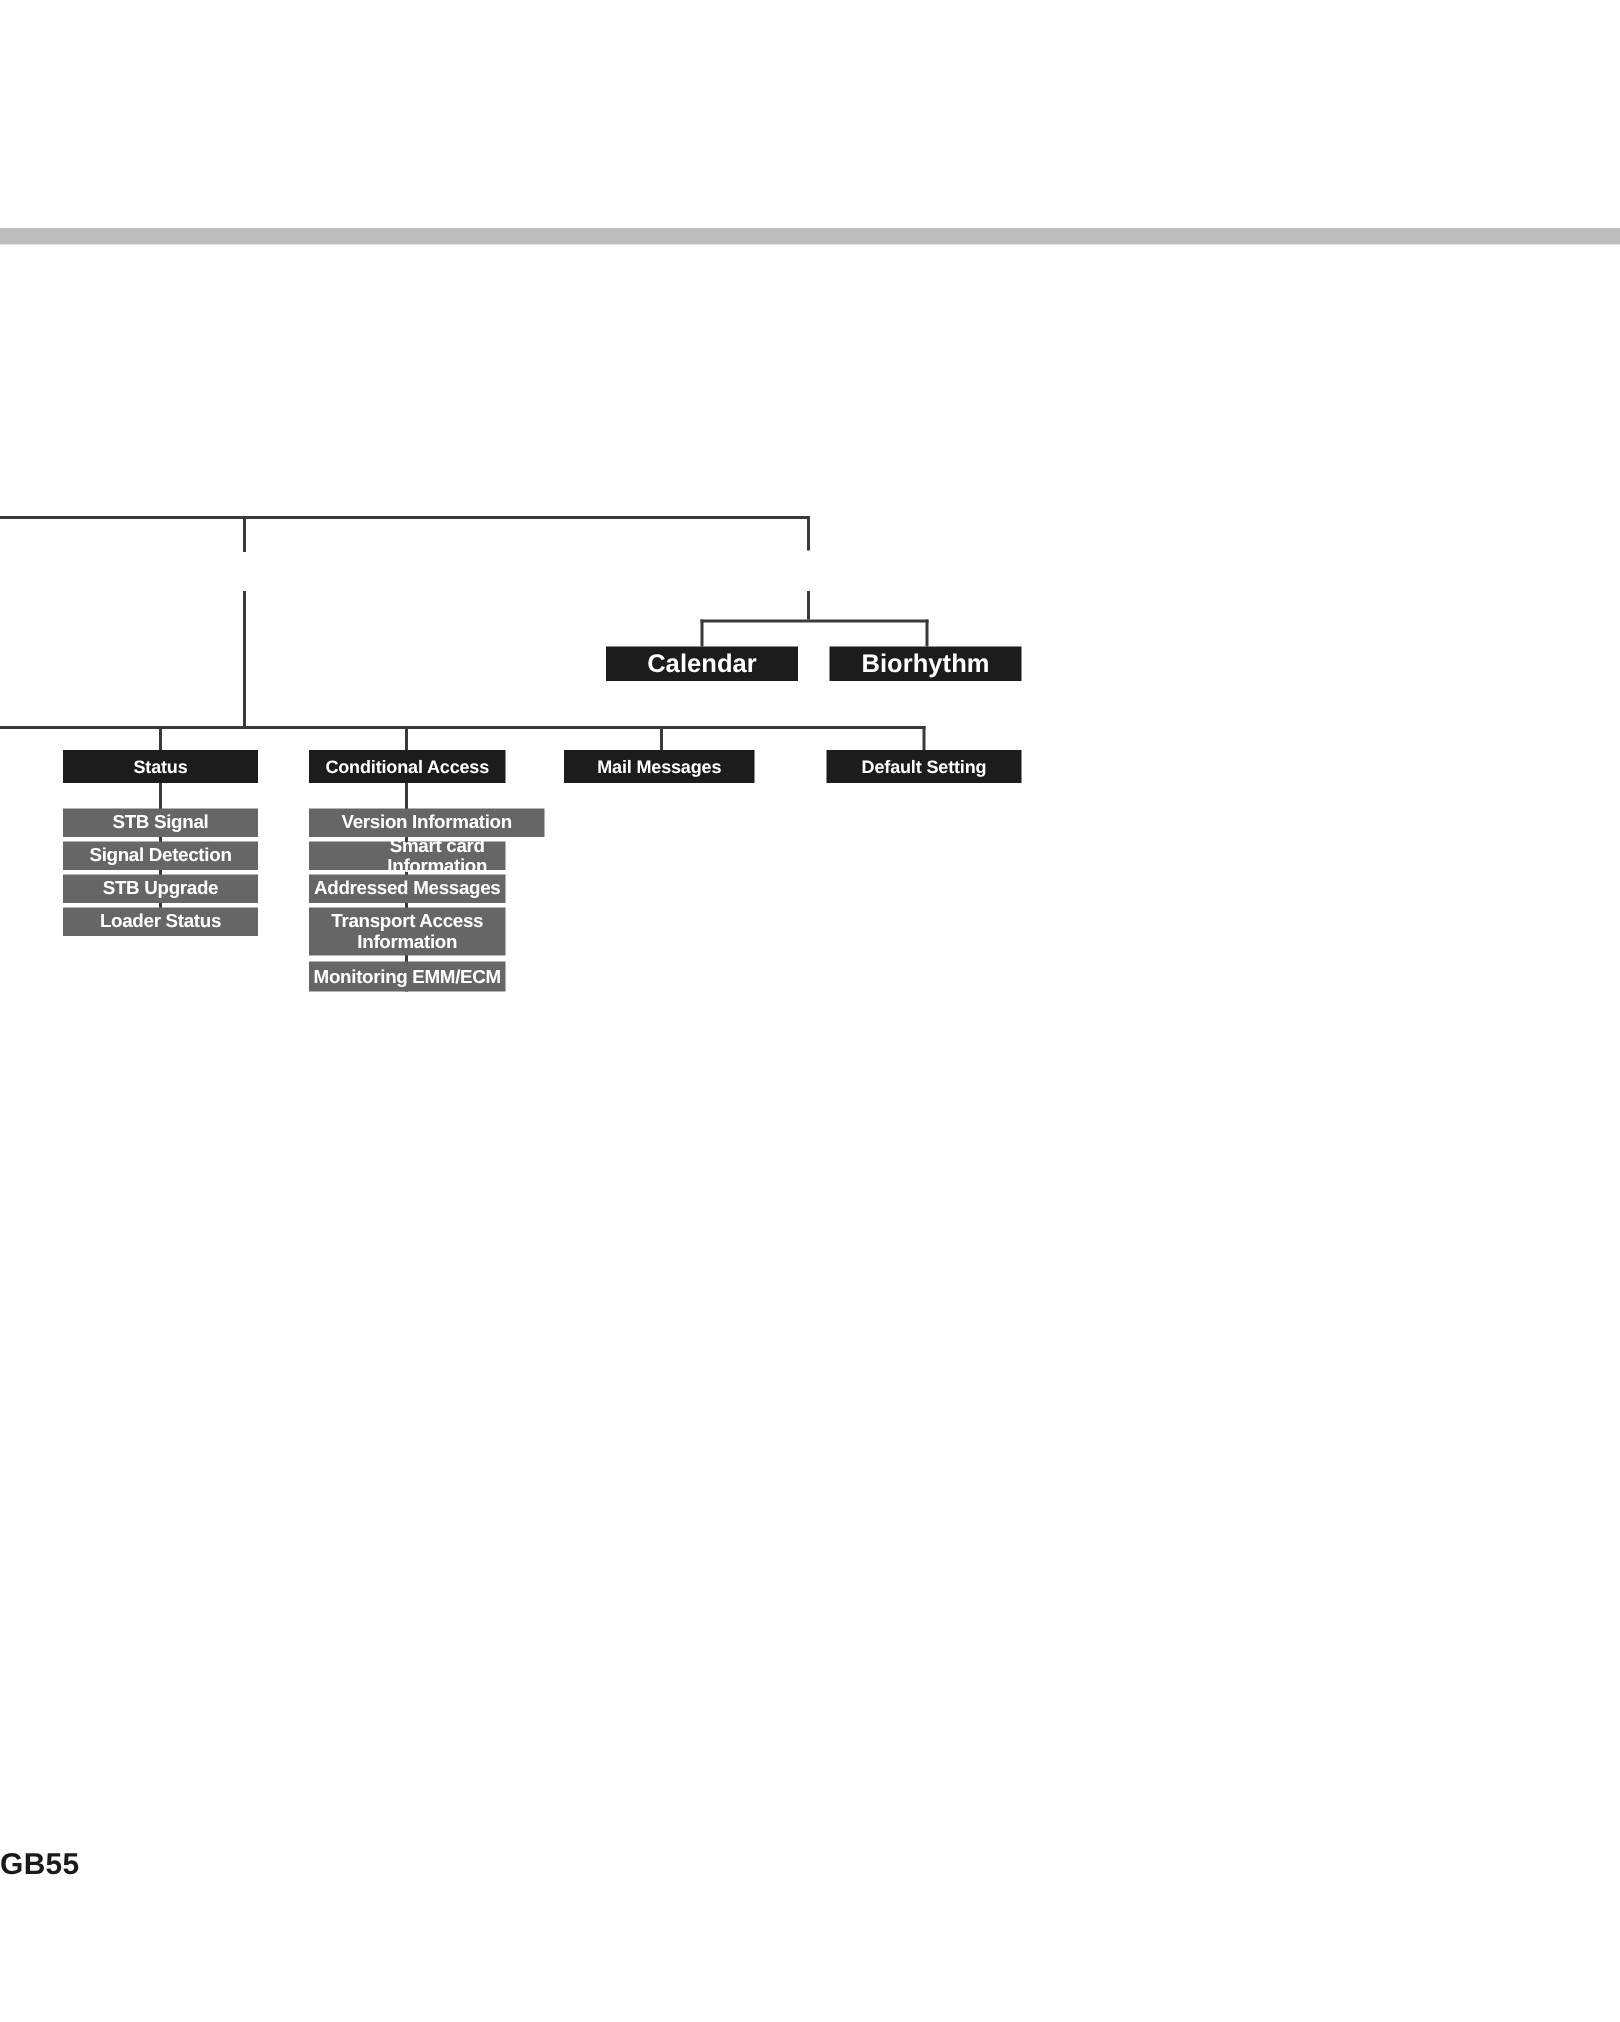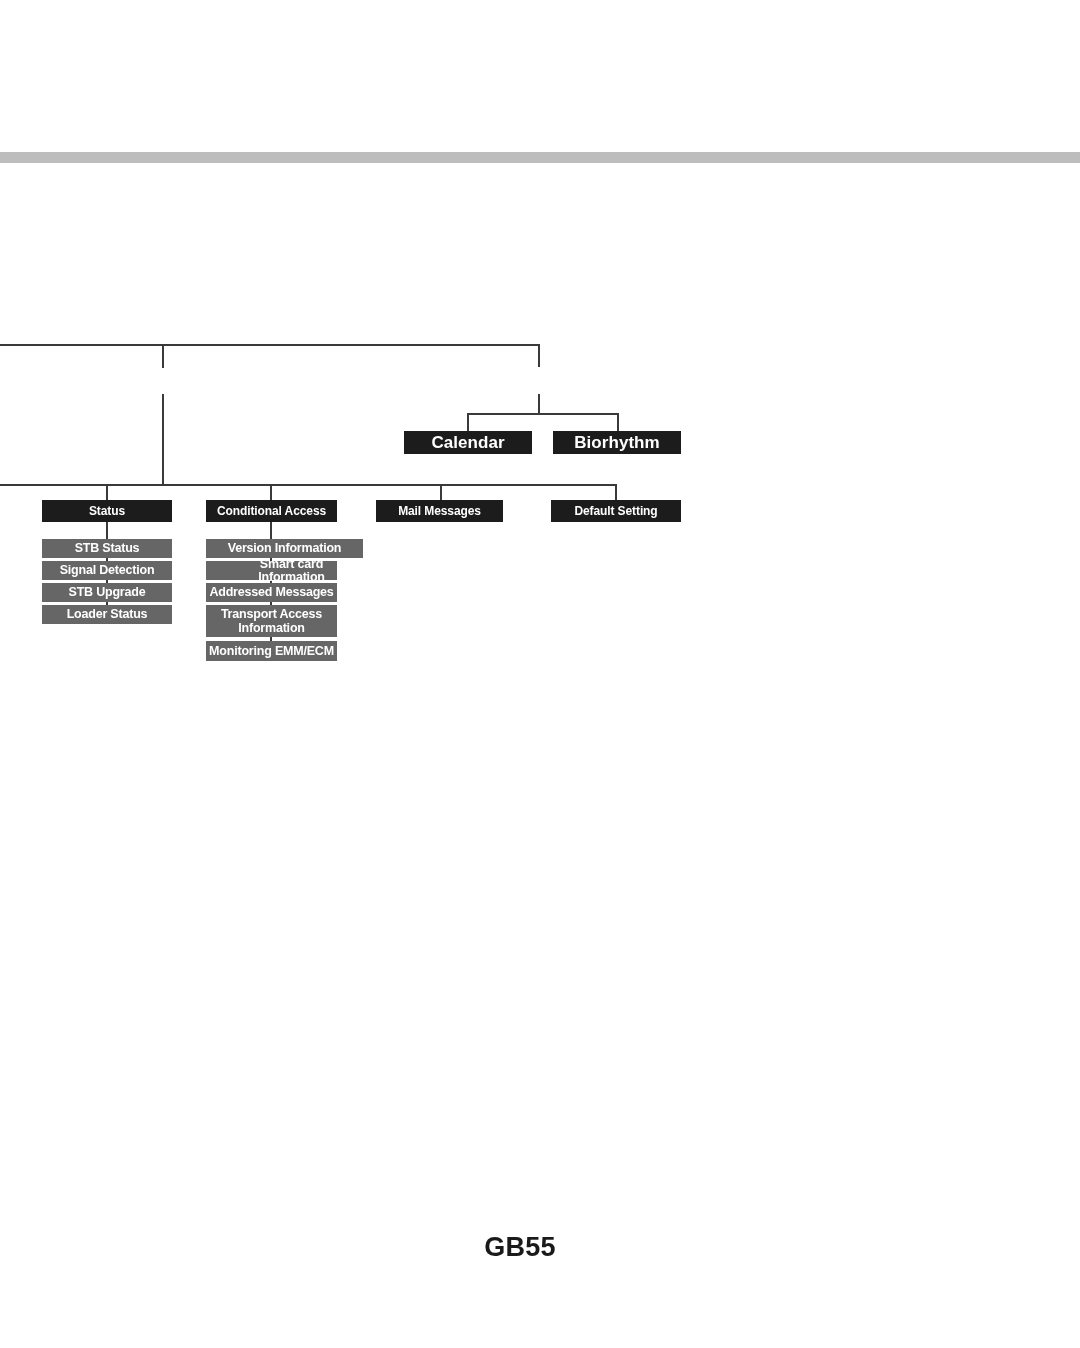--- a/index.html
+++ b/index.html
@@ -22,22 +22,22 @@
     top: 152px;
     width: 1080px;
     height: 11px;
     background: #bdbdbd;
   }
   #page-number {
     position: absolute;
     left: 0;
     top: 1232px;
     width: 1040px;
-    text-align: center;
-    font-size: 27px;
+    text-align: left;
+    font-size: 20px;
     font-weight: bold;
     color: #1a1a1a;
     letter-spacing: 0.2px;
   }
 
   
   #menu-tree {
     position: absolute;
     left: 0;
     top: 330px;
@@ -137,21 +137,21 @@
   <div class="node level3" style="left:376px; top:170px; width:127px; height:22px;">
     <span>Mail Messages</span>
   </div>
   <div class="node level3" style="left:551px; top:170px; width:130px; height:22px;">
     <span>Default Setting</span>
   </div>
 
   <div class="vline" style="left:106px; top:192px; height:102px; z-index:1;"></div>
 
   <div class="node leaf" style="left:42px; top:209px; width:130px; height:19px;">
-    <span>STB Status</span>
+    <span>STB Signal</span>
   </div>
   <div class="node leaf" style="left:42px; top:231px; width:130px; height:19px;">
     <span>Signal Detection</span>
   </div>
   <div class="node leaf" style="left:42px; top:253px; width:130px; height:19px;">
     <span>STB Upgrade</span>
   </div>
   <div class="node leaf" style="left:42px; top:275px; width:130px; height:19px;">
     <span>Loader Status</span>
   </div>

